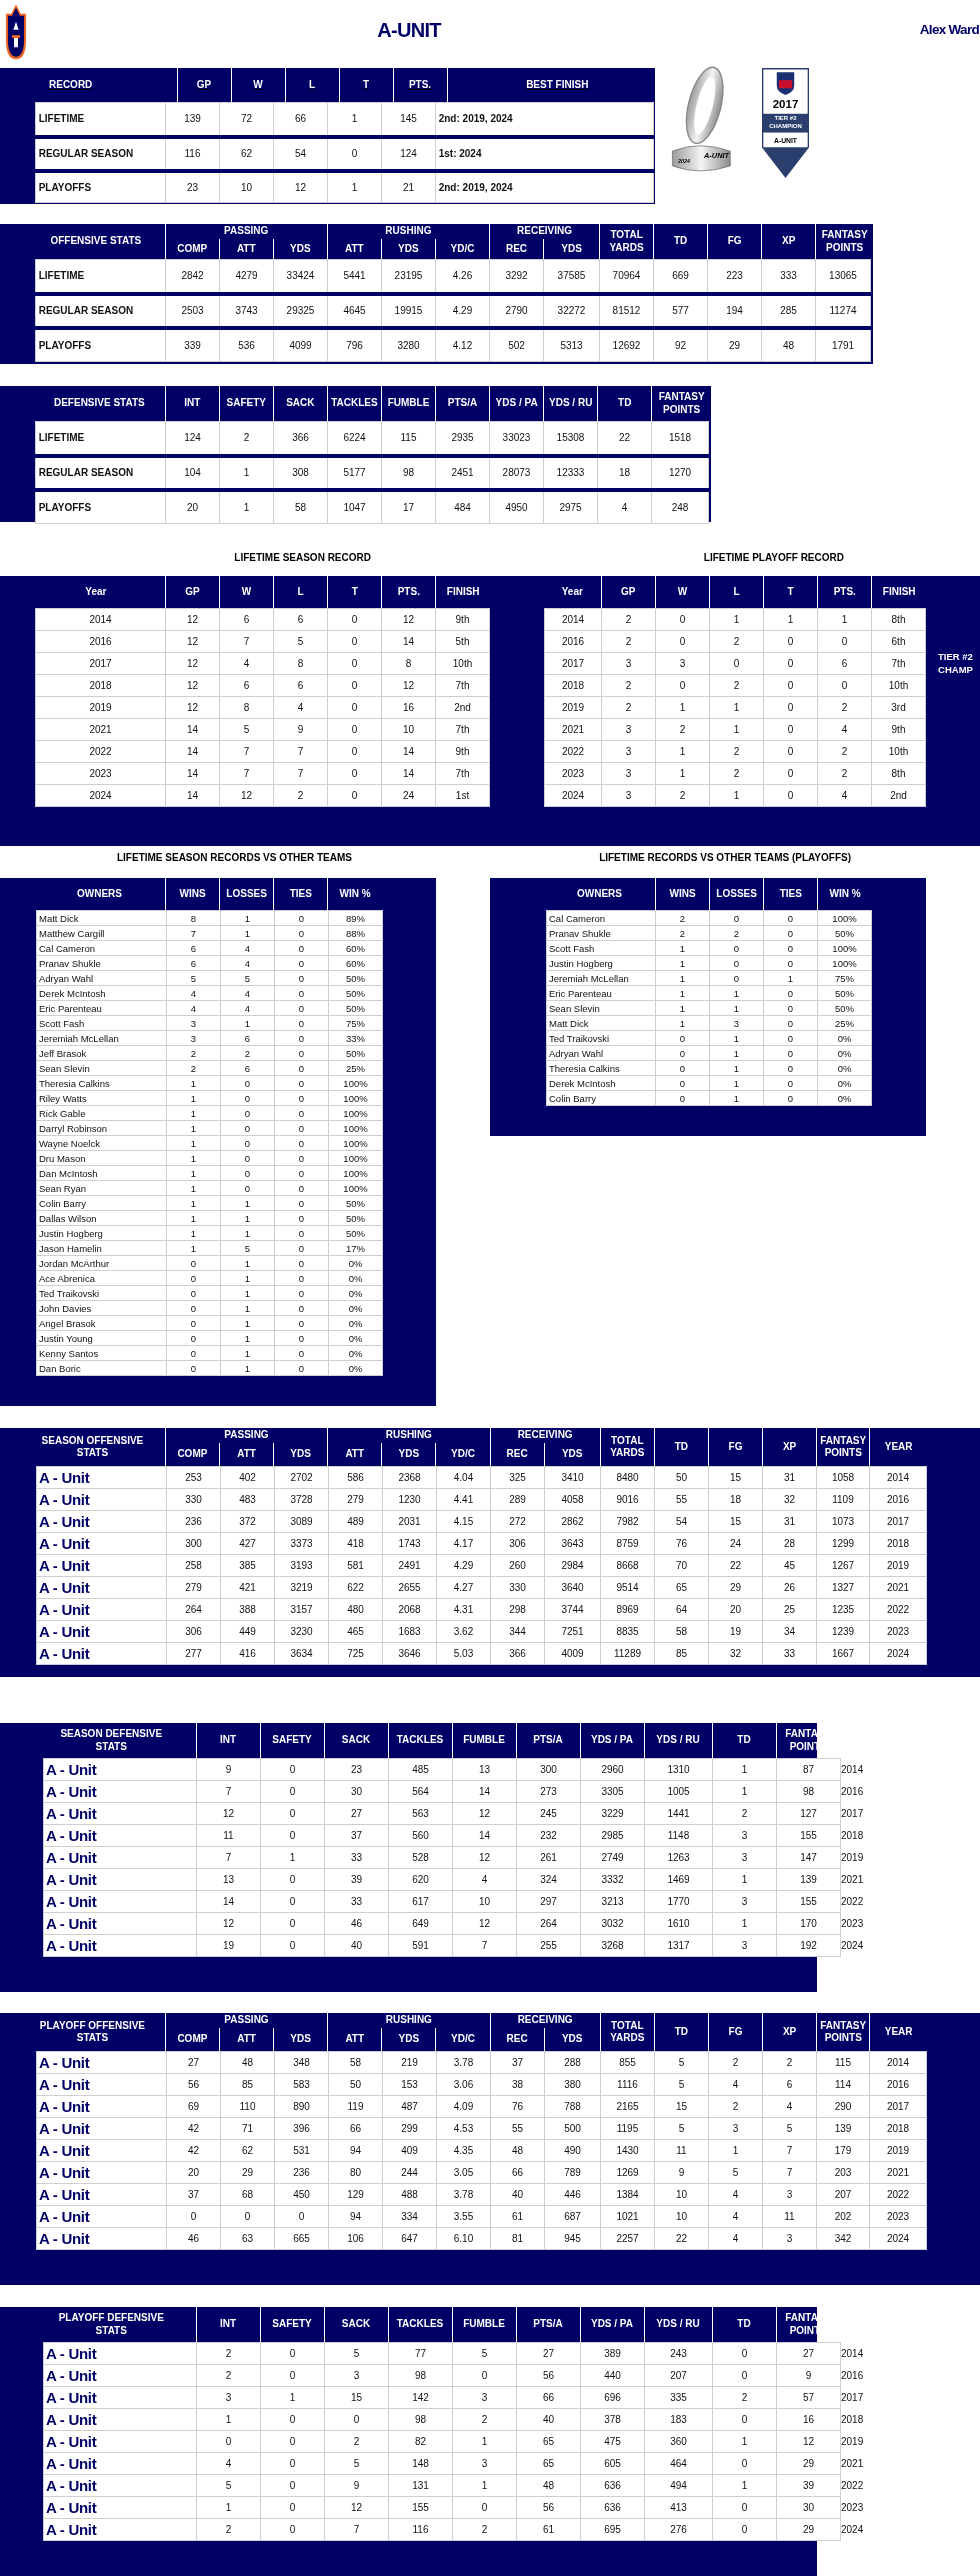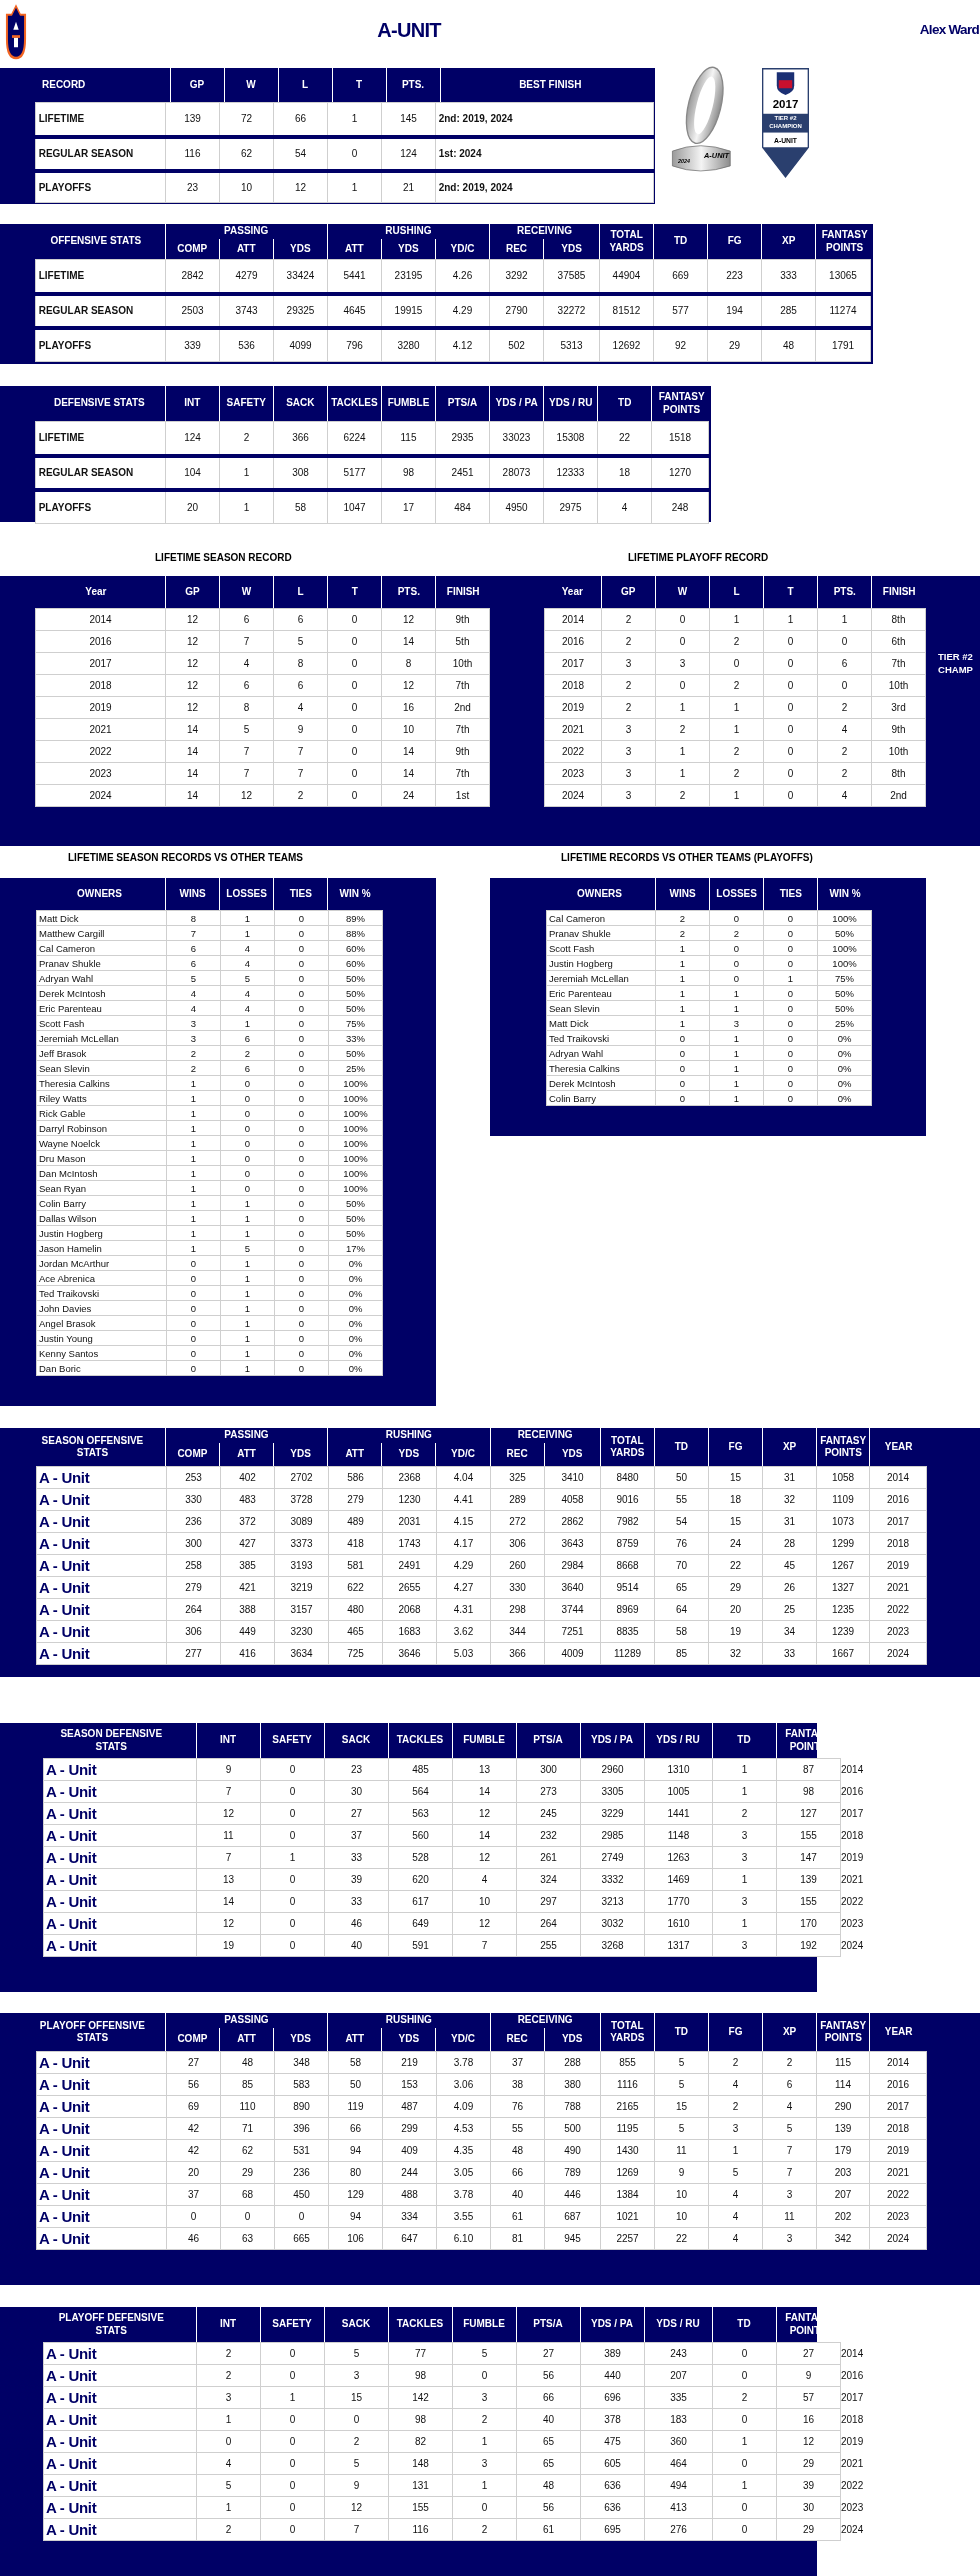--- a/index.html
+++ b/index.html
@@ -5,21 +5,21 @@
   * { box-sizing: border-box; margin: 0; padding: 0; }
   body { width: 980px; height: 2576px; background: #ffffff; font-family: "Liberation Sans", sans-serif; color: #000; position: relative; overflow: hidden; }
   .abs { position: absolute; }
   table { border-collapse: collapse; table-layout: fixed; }
   .band { position: absolute; background: #000066; }
   .hdr { color: #fff; font-weight: bold; text-align: center; font-size: 10px; line-height: 1.25; border-left: 1.4px solid #fff; }
   .hdr.first { border-left: none; }
   .cell { background: #fff; text-align: center; font-size: 10px; border: 0.7px solid #cfcfcf; color: #111; }
   .cell.lbl { text-align: left; font-weight: bold; padding-left: 2.7px; }
   .cell.team { text-align: left; font-weight: bold; color: #000066; font-size: 15px; padding-left: 2px; letter-spacing: -0.3px; }
-  .section-title { position: absolute; font-weight: bold; font-size: 10px; text-align: left; }
+  .section-title { position: absolute; font-weight: bold; font-size: 10px; text-align: right; }
   .rowsep td { border-bottom: 4px solid #000066; }
   .owner { text-align: left; padding-left: 2px; font-size: 10px; }
   .vs td.cell { font-size: 9.5px; height: 13px; border: 0.7px solid #cfcfcf; }
 </style>
 </head>
 <body>
 
 <div class="abs" style="left:3.4px;top:3.4px;width:26px;height:59px;">
   <svg width="26" height="59" viewBox="0 0 38 88">
     <path d="M4 16 H12 L19 2 L26 16 H34 V54 Q34 84 19 84 Q4 84 4 54 Z" fill="#f26522"></path>
@@ -57,21 +57,21 @@
     <path d="M22 6 H48 V26 Q48 36 35 40 Q22 36 22 26 Z" fill="#1b2f73"></path>
     <rect x="25" y="18" width="20" height="12" fill="#c8102e"></rect>
   </svg>
   <span style="position:absolute;left:0;top:30px;width:47px;text-align:center;font-size:11.5px;font-weight:bold;">2017</span>
   <span style="position:absolute;left:0;top:47px;width:47px;text-align:center;font-size:6px;font-weight:bold;color:#fff;">TIER #2</span>
   <span style="position:absolute;left:0;top:55px;width:47px;text-align:center;font-size:6px;font-weight:bold;color:#fff;">CHAMPION</span>
   <span style="position:absolute;left:0;top:69px;width:47px;text-align:center;font-size:6.8px;font-weight:bold;">A-UNIT</span>
 </div>
 
 <div class="band" style="left:0;top:68px;width:655px;height:136px;">
-  <table style="position:absolute;left:5px;top:0;width:655px;">
+  <table style="position:absolute;left:12px;top:0;width:655px;text-decoration:underline;">
     <colgroup>
         <col style="width:165px">
         <col style="width:54px">
         <col style="width:54px">
         <col style="width:54px">
         <col style="width:54px">
         <col style="width:54px">
         <col style="width:220px">
       </colgroup>
     <tbody>
@@ -191,21 +191,21 @@
         <tr class="rowsep" style="height: 34px;">
           <td class="cell lbl">LIFETIME</td>
           <td class="cell">2842</td>
           <td class="cell">4279</td>
           <td class="cell">33424</td>
           <td class="cell">5441</td>
           <td class="cell">23195</td>
           <td class="cell">4.26</td>
           <td class="cell">3292</td>
           <td class="cell">37585</td>
-          <td class="cell">44904</td>
+          <td class="cell">70964</td>
           <td class="cell">669</td>
           <td class="cell">223</td>
           <td class="cell">333</td>
           <td class="cell">13065</td>
         </tr>
         <tr class="rowsep" style="height: 34px;">
           <td class="cell lbl">REGULAR SEASON</td>
           <td class="cell">2503</td>
           <td class="cell">3743</td>
           <td class="cell">29325</td>

